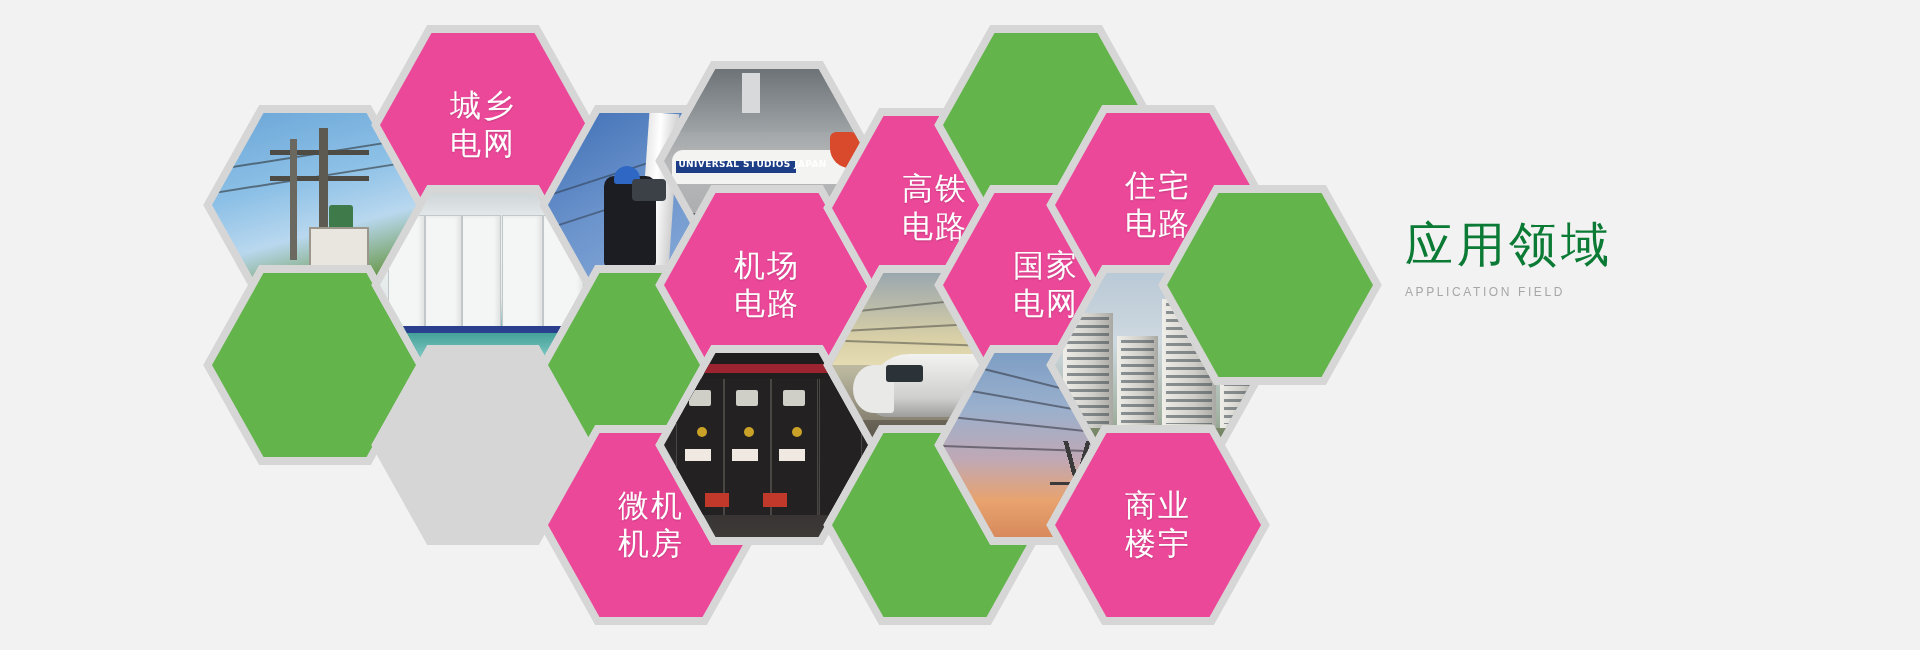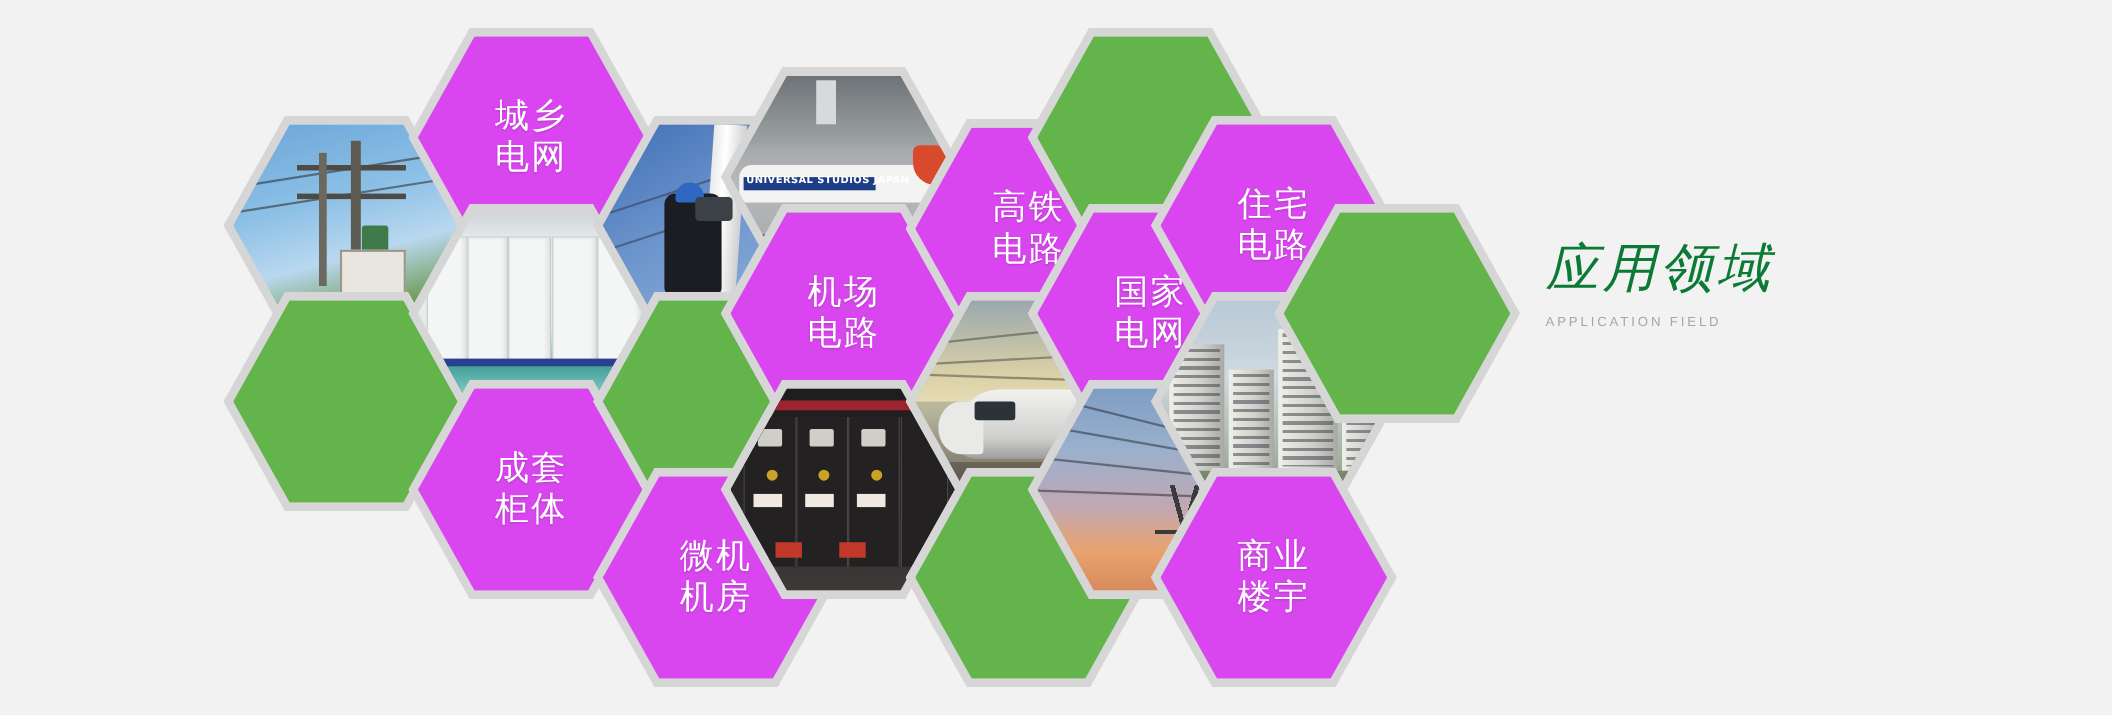--- a/index.html
+++ b/index.html
@@ -24,21 +24,21 @@
     background:#d6d6d6;
     clip-path:polygon(25% 0%,75% 0%,100% 50%,75% 100%,25% 100%,0% 50%);
   }
   
   .hex .face{
     position:absolute;left:9px;top:8px;right:9px;bottom:8px;
     clip-path:polygon(25% 0%,75% 0%,100% 50%,75% 100%,25% 100%,0% 50%);
     overflow:hidden;
     display:flex;align-items:center;justify-content:center;
   }
-  .hex.dark  .face{background:#d946ef;}
+  .hex.dark  .face{background:#ec4899;font-family:Liberation Serif, serif;}
   .hex.light .face{background:#64b44c;}
 
   .hex .label{
     color:#ffffff;
     font-size:31px;
     line-height:1.22;
     text-align:center;
     letter-spacing:2px;
     font-weight:400;
     text-shadow:0 1px 2px rgba(0,0,0,.18);
@@ -118,21 +118,20 @@
   .ph-sunset .ln{position:absolute;left:-10%;width:130%;height:2px;background:rgba(35,35,45,.5);}
 
   
   #title-block{position:absolute;left:1405px;top:218px;width:420px;}
   #title-cn{
     color:#0b7a35;
     font-size:48px;
     letter-spacing:4px;
     line-height:1.1;
     font-weight:400;
-    font-style:italic;
   }
   #title-en{
     margin-top:14px;
     color:#a7a7a7;
     font-size:12px;
     letter-spacing:2.6px;
     font-family:"Liberation Sans",sans-serif;
   }
 </style>
 </head>
@@ -182,24 +181,20 @@
           <div class="cbox" style="left:59%;width:19%"></div>
           <div class="cbox" style="left:79%;width:19%"></div>
           <div class="floor"></div>
             <div class="blue"></div>
         </div>
       </div>
     </div>
 
     <div class="hex dark" style="left:371px;top:345px;">
       <div class="rim"></div>
-      <div class="face">
-        <div class="label">成套
-柜体</div>
-      </div>
     </div>
 
     <div class="hex photo-hex" style="left:539px;top:105px;">
       <div class="rim"></div>
       <div class="face">
         <div class="photo ph-worker">
           <div class="cab" style="top:26%"></div>
             <div class="cab" style="top:44%"></div>
           <div class="mast"></div>
           <div class="man"></div>

